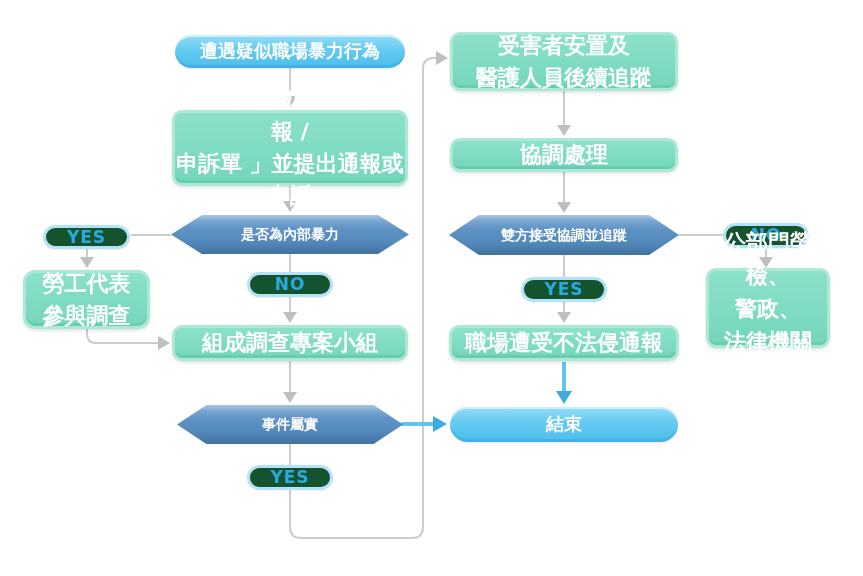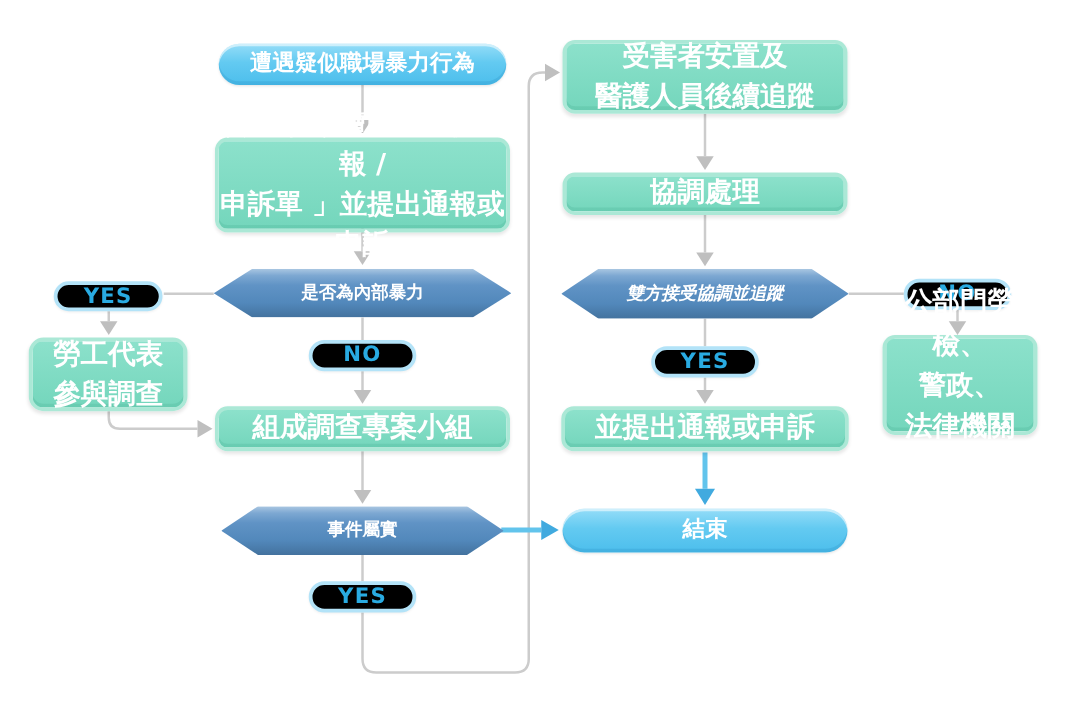--- a/index.html
+++ b/index.html
@@ -22,21 +22,21 @@
     background:linear-gradient(180deg,#8ce1cb 0%,#74d6bc 100%);
     border:3px solid #abe8d6;border-radius:10px;font-size:22px;
     box-shadow:inset 0 -3px 0 rgba(0,120,90,.10), 0 2px 3px rgba(0,0,0,.10);
   }
   .decision{
     clip-path:polygon(0 50%,13% 0,87% 0,100% 50%,87% 100%,13% 100%);
     background:linear-gradient(180deg,#aac7e2 0%,#7da8d2 14%,#6093c5 34%,#5288bb 70%,#43729e 100%);
     font-size:14px;
   }
   .pill-white{
-    background:#000000;border:3px solid #b3e3f8;border-radius:15px;
+    background:#14532d;border:3px solid #b3e3f8;border-radius:15px;
     color:#29abe2;font-size:17px;letter-spacing:1px;
     box-shadow:0 1px 2px rgba(0,0,0,.06);
   }
 </style>
 </head>
 <body>
 
 <div id="stage">
 
   <svg class="wires" width="863" height="576" viewBox="0 0 863 576">
@@ -102,25 +102,25 @@
 
   <div class="node decision" style="left:177px;top:405px;width:226px;height:39px;">事件屬實</div>
 
   <div class="node pill-white" style="left:247px;top:465px;width:86px;height:25px;">YES</div>
 
   <div class="node process" style="left:450px;top:32px;width:228px;height:59px;">受害者安置及
 醫護人員後續追蹤</div>
 
   <div class="node process" style="left:450px;top:138px;width:228px;height:34px;">協調處理</div>
 
-  <div class="node decision" style="left:449px;top:215px;width:230px;height:40px;font-style:italic;">雙方接受協調並追蹤</div>
+  <div class="node decision" style="left:449px;top:215px;width:230px;height:40px;">雙方接受協調並追蹤</div>
 
   <div class="node pill-white" style="left:521px;top:277px;width:86px;height:25px;">YES</div>
 
-  <div class="node process" style="left:449px;top:325px;width:230px;height:36px;">並提出通報或申訴</div>
+  <div class="node process" style="left:449px;top:325px;width:230px;height:36px;">職場遭受不法侵通報</div>
 
   <div class="node pill-blue" style="left:450px;top:407px;width:228px;height:35px;">結束</div>
 
   <div class="node pill-white" style="left:723px;top:223px;width:86px;height:25px;">NO</div>
 
   <div class="node process" style="left:706px;top:268px;width:124px;height:80px;line-height:1.5;">公部門勞檢、
 警政、
 法律機關
 介入處理</div>
 

